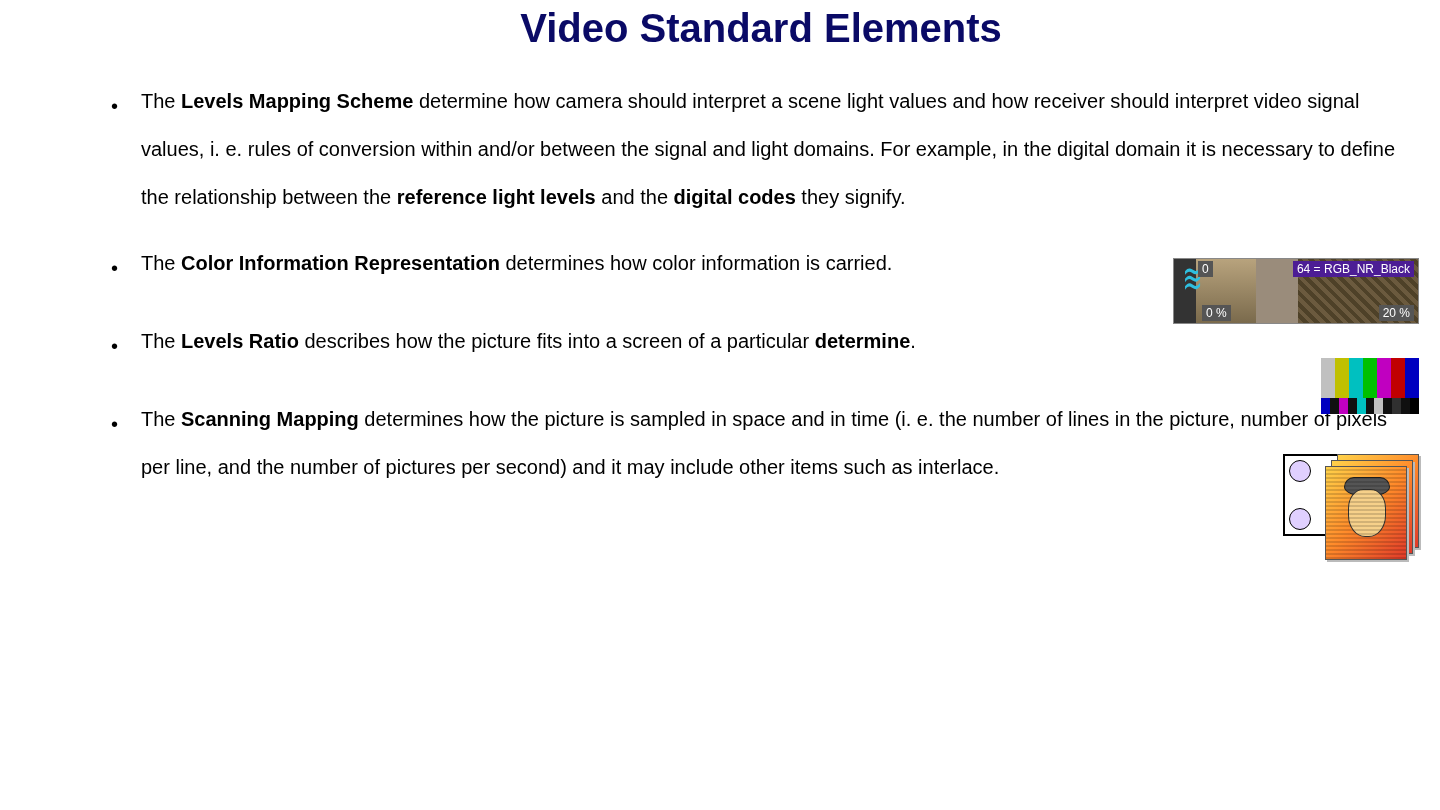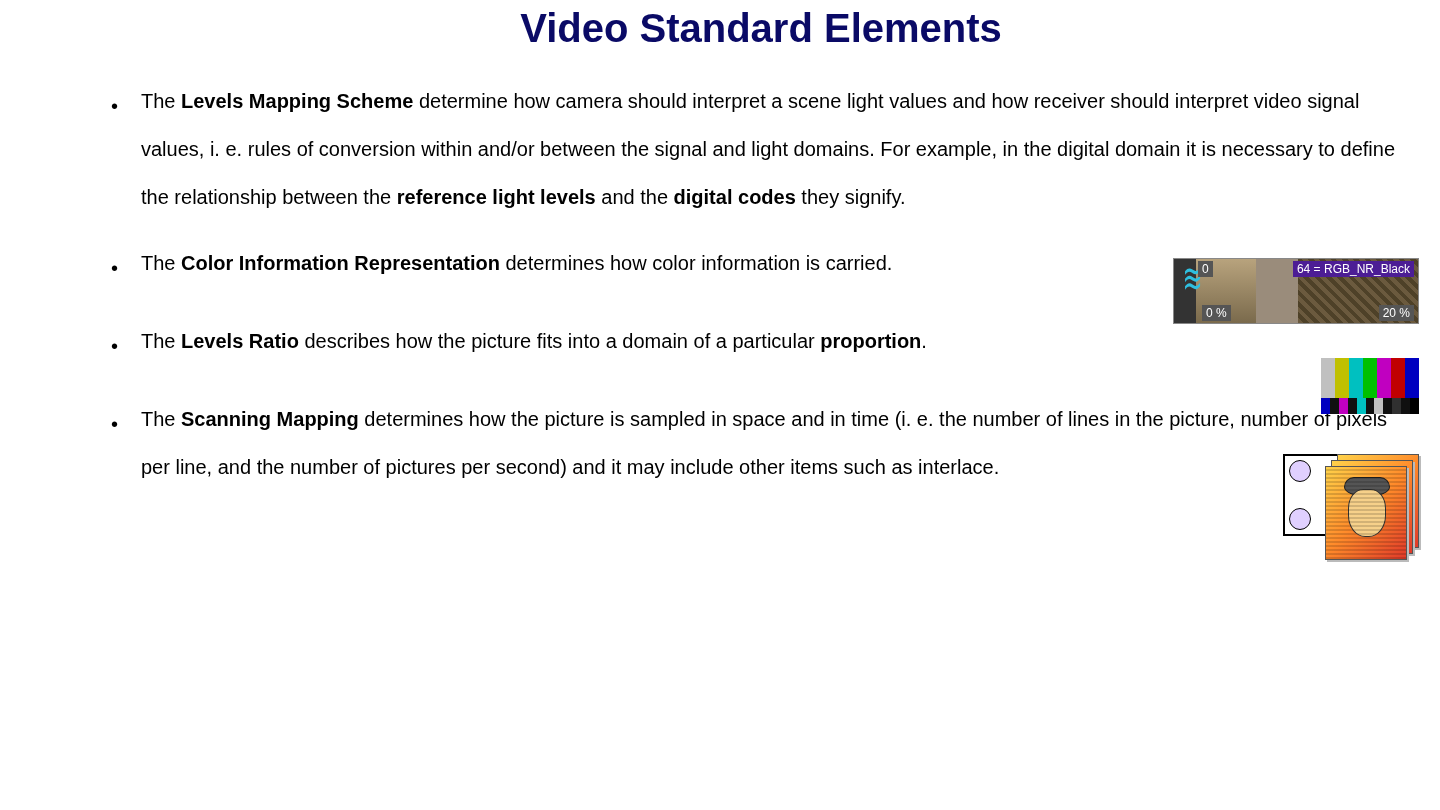--- a/index.html
+++ b/index.html
@@ -199,21 +199,21 @@
   <h1 class="title">Video Standard Elements</h1>
 
   <ul class="bullets">
     <li>
       <span>The </span><b>Levels Mapping Scheme</b><span> determine how camera should interpret a scene light values and how receiver should interpret video signal values, i. e. rules of conversion within and/or between the signal and light domains. For example, in the digital domain it is necessary to define the relationship between the </span><b>reference light levels</b><span> and the </span><b>digital codes</b><span> they signify.</span>
     </li>
     <li style="margin-top:18px;">
       <span>The </span><b>Color Information Representation</b><span> determines how color information is carried.</span>
     </li>
     <li style="margin-top:30px;">
-      <span>The </span><b>Levels Ratio</b><span> describes how the picture fits into a domain of a particular </span><b>proportion</b><span>.</span>
+      <span>The </span><b>Levels Ratio</b><span> describes how the picture fits into a screen of a particular </span><b>determine</b><span>.</span>
     </li>
     <li style="margin-top:30px;">
       <span>The </span><b>Scanning Mapping</b><span> determines how the picture is sampled in space and in time (i. e. the number of lines in the picture,  number of pixels per line, and the number of pictures per second) and it may include other items such as interlace.</span>
     </li>
   </ul>
 
   <div class="fig fig-levels">
     <div class="basket1"></div>
     <div class="basket2"></div>
     <div class="strip"></div>

